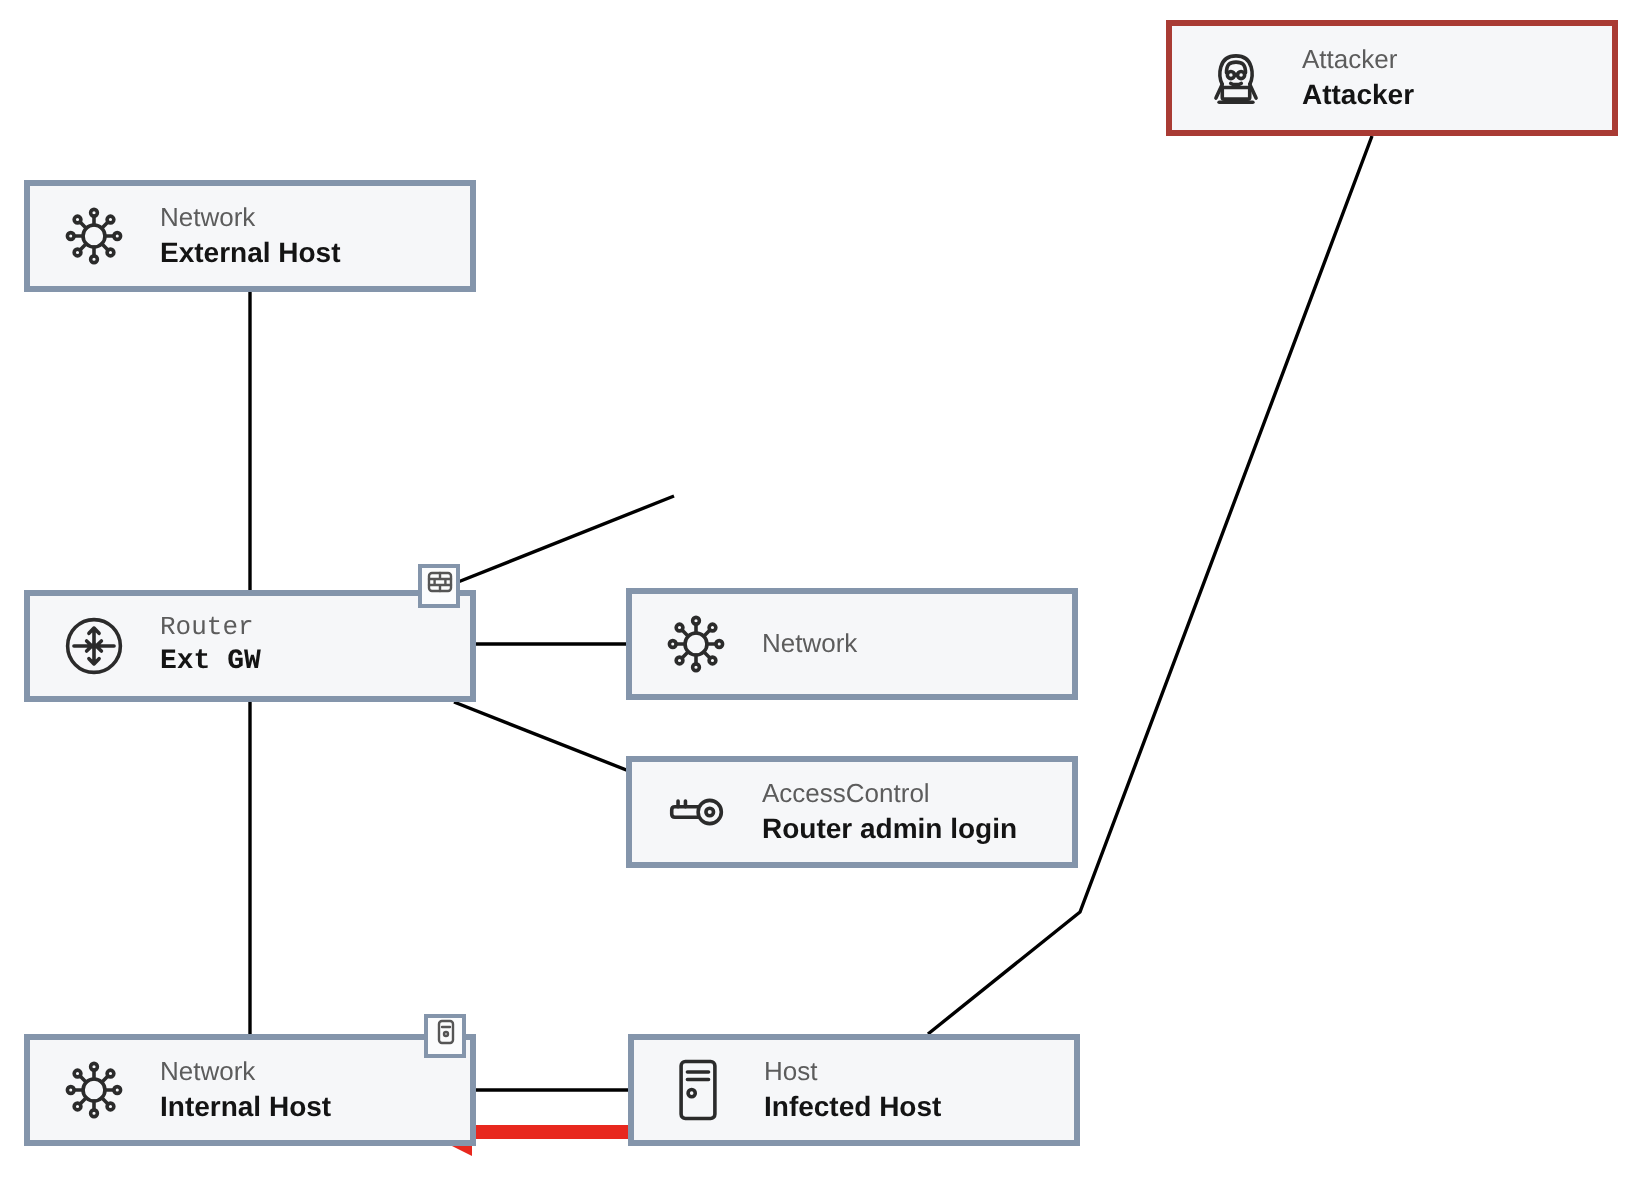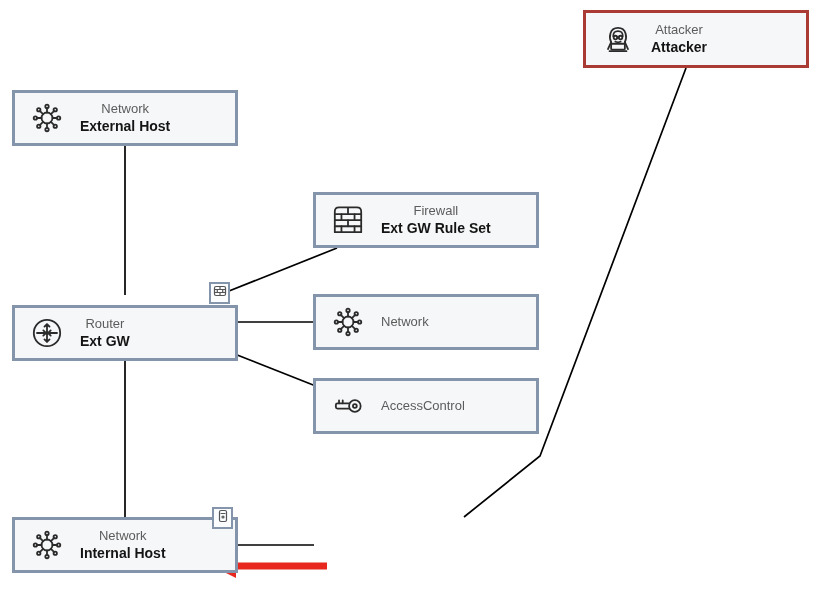--- a/index.html
+++ b/index.html
@@ -1,40 +1,39 @@
 <!DOCTYPE html>
 <html><head>
 <meta charset="utf-8">
 <style>
   html,body{margin:0;padding:0;background:#ffffff;}
   .canvas{
     position:relative;width:822px;height:590px;background:#ffffff;overflow:hidden;
     font-family:"Liberation Sans",sans-serif;
-    text-align:center;
   }
   .edges{position:absolute;left:0;top:0;width:822px;height:590px;}
   .node{
     position:absolute;width:220px;height:50px;
     background:#f6f7f9;border:3px solid #8495ab;
     display:flex;align-items:center;box-sizing:content-box;
   }
   .node.attacker{border-color:#a93b34;height:52px;}
   .node .icon{width:38px;height:38px;margin-left:13px;flex:0 0 auto;display:flex;align-items:center;justify-content:center;}
   .node .labels{margin-left:14px;display:flex;flex-direction:column;line-height:1.25;}
   .node .type{font-size:13px;color:#5c5c5c;}
   .node .name{font-size:14px;font-weight:bold;color:#141414;margin-top:1px;}
   .badge{
     position:absolute;width:17px;height:18px;background:#fbfcfd;border:2px solid #8495ab;
     display:flex;align-items:center;justify-content:center;
   }
   
   .n-external{left:12px;top:90px;}
   .n-attacker{left:583px;top:10px;}
   .n-firewall{left:313px;top:192px;}
-  .n-router{left:12px;top:305px;}
+  .n-router{left:12px;top:295px;font-family:Liberation Mono, monospace;}
   .n-radmin{left:313px;top:294px;}
   .n-access{left:313px;top:378px;}
   .n-internal{left:12px;top:517px;}
   .n-host{left:314px;top:517px;}
   .b-router{left:209px;top:282px;}
   .b-internal{left:212px;top:507px;}
   svg.ic{stroke:#2b2b2b;fill:none;stroke-width:1.7;stroke-linecap:round;stroke-linejoin:round;}
   svg.ic-mini{stroke:#555;fill:none;stroke-width:1.2;stroke-linecap:round;stroke-linejoin:round;}
 </style>
 </head>
@@ -90,33 +89,20 @@
         <circle cx="10.2" cy="25.8" r="1.6"></circle>
           <circle cx="25.8" cy="25.8" r="1.6"></circle>
       </svg>
     </span>
     <span class="labels">
       <span class="type">Network</span>
       <span class="name">External Host</span>
     </span>
   </div>
 
-  <div class="node n-firewall">
-    <span class="icon">
-      <svg class="ic" width="38" height="38" viewBox="0 0 36 36">
-        <path d="M5.5 29.5 V10 q0-4 4-4 h17 q4 0 4 4 v19.5 z"></path>
-        <path d="M5.5 12.5 h25 M5.5 18.2 h25 M5.5 23.9 h25"></path>
-        <path d="M18 6.5 V12.5 M11.8 12.5 V18.2 M24.2 12.5 V18.2 M18 18.2 V23.9 M11.8 23.9 V29.5 M24.2 23.9 V29.5"></path>
-      </svg>
-    </span>
-    <span class="labels">
-      <span class="type">Firewall</span>
-      <span class="name">Ext GW Rule Set</span>
-    </span>
-  </div>
 
   <div class="node n-router">
     <span class="icon">
       <svg class="ic" width="38" height="38" viewBox="0 0 36 36">
         <circle cx="18" cy="18" r="12.5"></circle>
         <path d="M18 19 V9.5 M15.6 12 L18 9.5 L20.4 12"></path>
         <path d="M18 17 V26.5 M15.6 24 L18 26.5 L20.4 24"></path>
         <path d="M17 18 H8.5 M11 15.6 L8.5 18 L11 20.4" transform="rotate(180 12.75 18)"></path>
         <path d="M19 18 H27.5 M25 15.6 L27.5 18 L25 20.4" transform="rotate(180 23.25 18)"></path>
       </svg>
@@ -151,20 +137,21 @@
     <span class="icon">
       <svg class="ic" width="38" height="38" viewBox="0 0 36 36">
         <circle cx="24.5" cy="18" r="5.5"></circle>
         <circle cx="24.5" cy="18" r="1.8"></circle>
         <path d="M19 15.5 H8 q-1.5 0-1.5 1.5 v2 q0 1.5 1.5 1.5 h11"></path>
         <path d="M9.5 15.5 V12.8 M13 15.5 V12.8"></path>
       </svg>
     </span>
     <span class="labels">
       <span class="type">AccessControl</span>
+      <span class="name">Router admin login</span>
     </span>
   </div>
 
   <div class="node n-internal">
     <span class="icon">
       <svg class="ic" width="38" height="38" viewBox="0 0 36 36">
         <circle cx="18" cy="18" r="5.2"></circle>
         <path d="M18 12.8 V8.6 M18 23.2 V27.4 M12.8 18 H8.6 M23.2 18 H27.4 M14.3 14.3 L11.4 11.4 M21.7 14.3 L24.6 11.4 M14.3 21.7 L11.4 24.6 M21.7 21.7 L24.6 24.6"></path>
         <circle cx="18" cy="7" r="1.6"></circle>
           <circle cx="18" cy="29" r="1.6"></circle>
@@ -175,20 +162,33 @@
         <circle cx="10.2" cy="25.8" r="1.6"></circle>
           <circle cx="25.8" cy="25.8" r="1.6"></circle>
       </svg>
     </span>
     <span class="labels">
       <span class="type">Network</span>
       <span class="name">Internal Host</span>
     </span>
   </div>
 
+  <div class="node n-host">
+    <span class="icon">
+      <svg class="ic" width="38" height="38" viewBox="0 0 36 36">
+        <rect x="10" y="4.5" width="16" height="27" rx="2"></rect>
+        <path d="M13 9.5 h10 M13 13 h10"></path>
+        <circle cx="15" cy="19.5" r="1.7"></circle>
+      </svg>
+    </span>
+    <span class="labels">
+      <span class="type">Host</span>
+      <span class="name">Infected Host</span>
+    </span>
+  </div>
 
   <div class="badge b-router">
     <span>
       <svg class="ic-mini" width="14" height="14" viewBox="0 0 14 14">
         <rect x="1.5" y="2.5" width="11" height="9" rx="1.5"></rect>
         <path d="M1.5 5.5 h11 M1.5 8.5 h11 M7 2.5 V5.5 M4.3 5.5 V8.5 M9.7 5.5 V8.5 M7 8.5 V11.5"></path>
       </svg>
     </span>
   </div>
 

